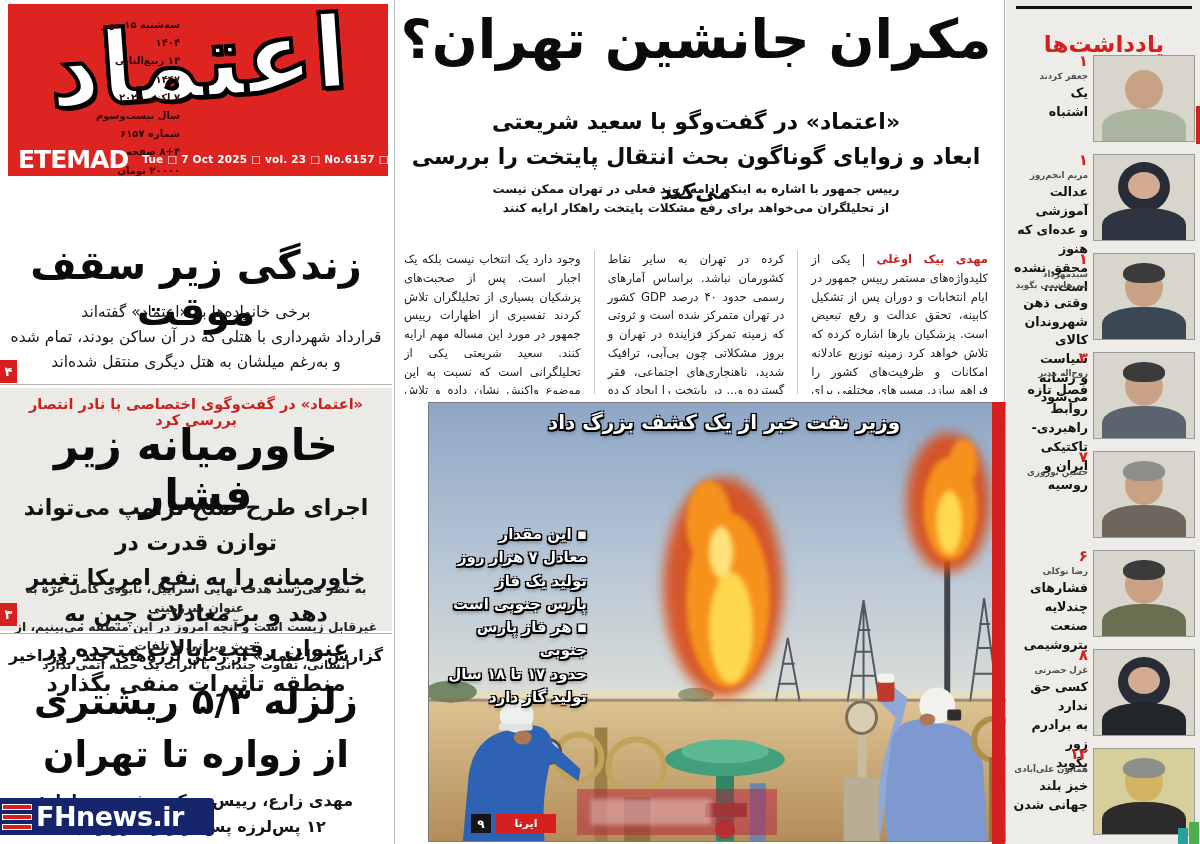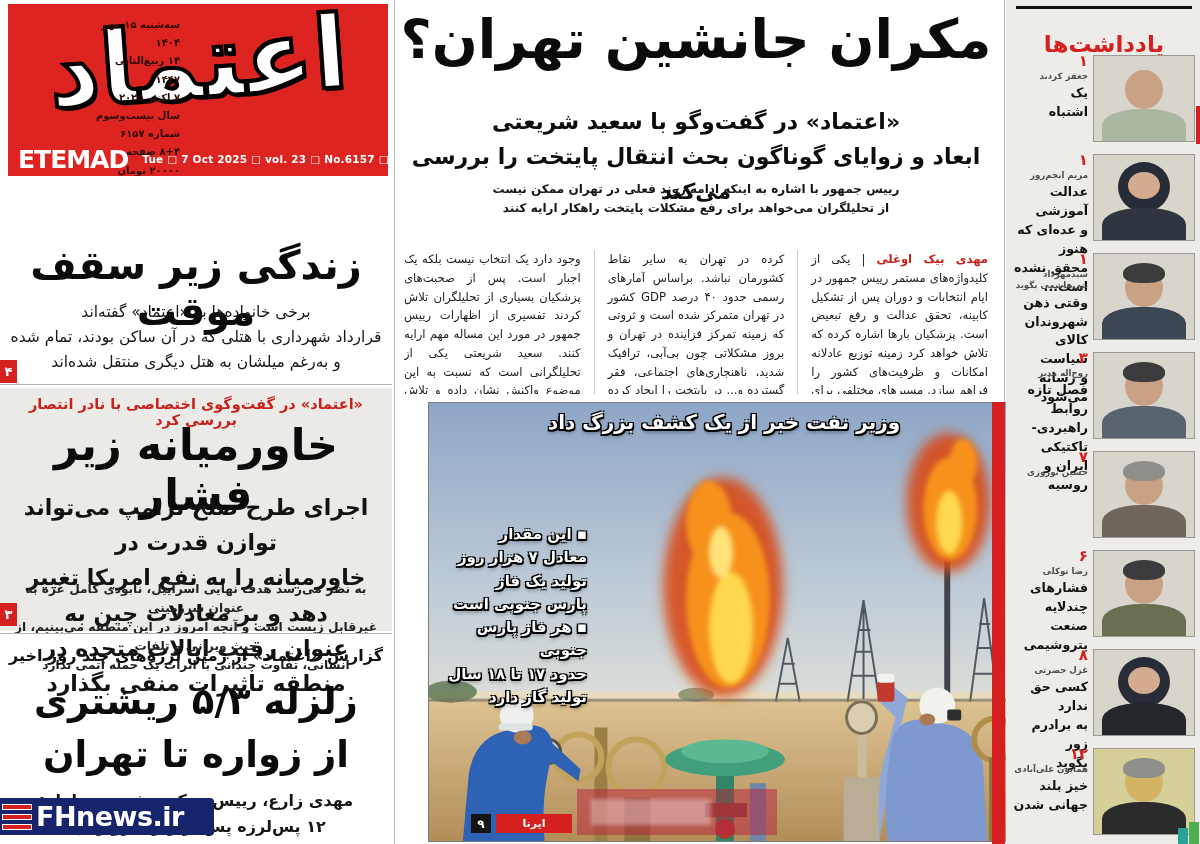--- a/index.html
+++ b/index.html
@@ -39,21 +39,21 @@
 
   
   .photo-box{left:400px;top:402px;width:592px;height:440px;border:1px solid #7c7c7c;box-sizing:border-box;background:#b9c6d4;overflow:hidden;margin-left:28px;}
   .photo-box svg{position:absolute;left:0;top:0;width:100%;height:100%;}
   .outlined{color:#fff;text-shadow:-1.5px -1.5px 0 #000,1.5px -1.5px 0 #000,-1.5px 1.5px 0 #000,1.5px 1.5px 0 #000,0 3px 4px rgba(0,0,0,.45);}
   .photo-kicker{left:0;right:0;top:7px;font-size:20px;font-weight:900;}
   .photo-headline{left:0;right:0;top:40px;font-size:30px;font-weight:900;letter-spacing:-.5px;}
   .photo-bullets{left:8px;top:120px;width:150px;font-size:15px;font-weight:900;line-height:1.55;text-align:right;}
   .photo-credit{left:42px;bottom:8px;display:flex;gap:5px;align-items:center;z-index:5;}
   .credit-page{width:20px;height:19px;background:#151515;color:#fff;font-size:12px;font-weight:900;display:flex;align-items:center;justify-content:center;}
-  .credit-agency{min-width:36px;height:19px;background:#d6201f;color:#fff;font-size:11px;font-weight:900;display:flex;align-items:center;justify-content:center;padding:0 20px;}
+  .credit-agency{min-width:36px;height:19px;background:#d6201f;color:#fff;font-size:11px;font-weight:900;display:flex;align-items:center;justify-content:center;padding:0 12px;}
   .photo-stamp{left:148px;top:386px;width:200px;height:46px;background:rgba(186,32,62,.5);z-index:4;}
   .photo-stamp::after{content:"";position:absolute;left:14px;top:10px;width:120px;height:26px;background:rgba(255,255,255,.35);filter:blur(2px);}
   .photo-redbar{left:992px;top:402px;width:13px;height:442px;background:#d6201f;}
 
   
   .sidebar{left:1006px;top:0;width:194px;height:844px;background:#edecE9;background:#edece9;}
   .sb-head{left:10px;right:8px;top:6px;border-top:3px solid #101010;padding-top:22px;
     font-size:23px;font-weight:900;color:#d6201f;text-align:center;}
   .sb-item{left:0;width:194px;height:99px;}
   .sb-photo{position:absolute;right:5px;top:7px;width:102px;height:87px;background:#d8d5cd;border:1px solid #9a9a96;box-sizing:border-box;overflow:hidden;}

